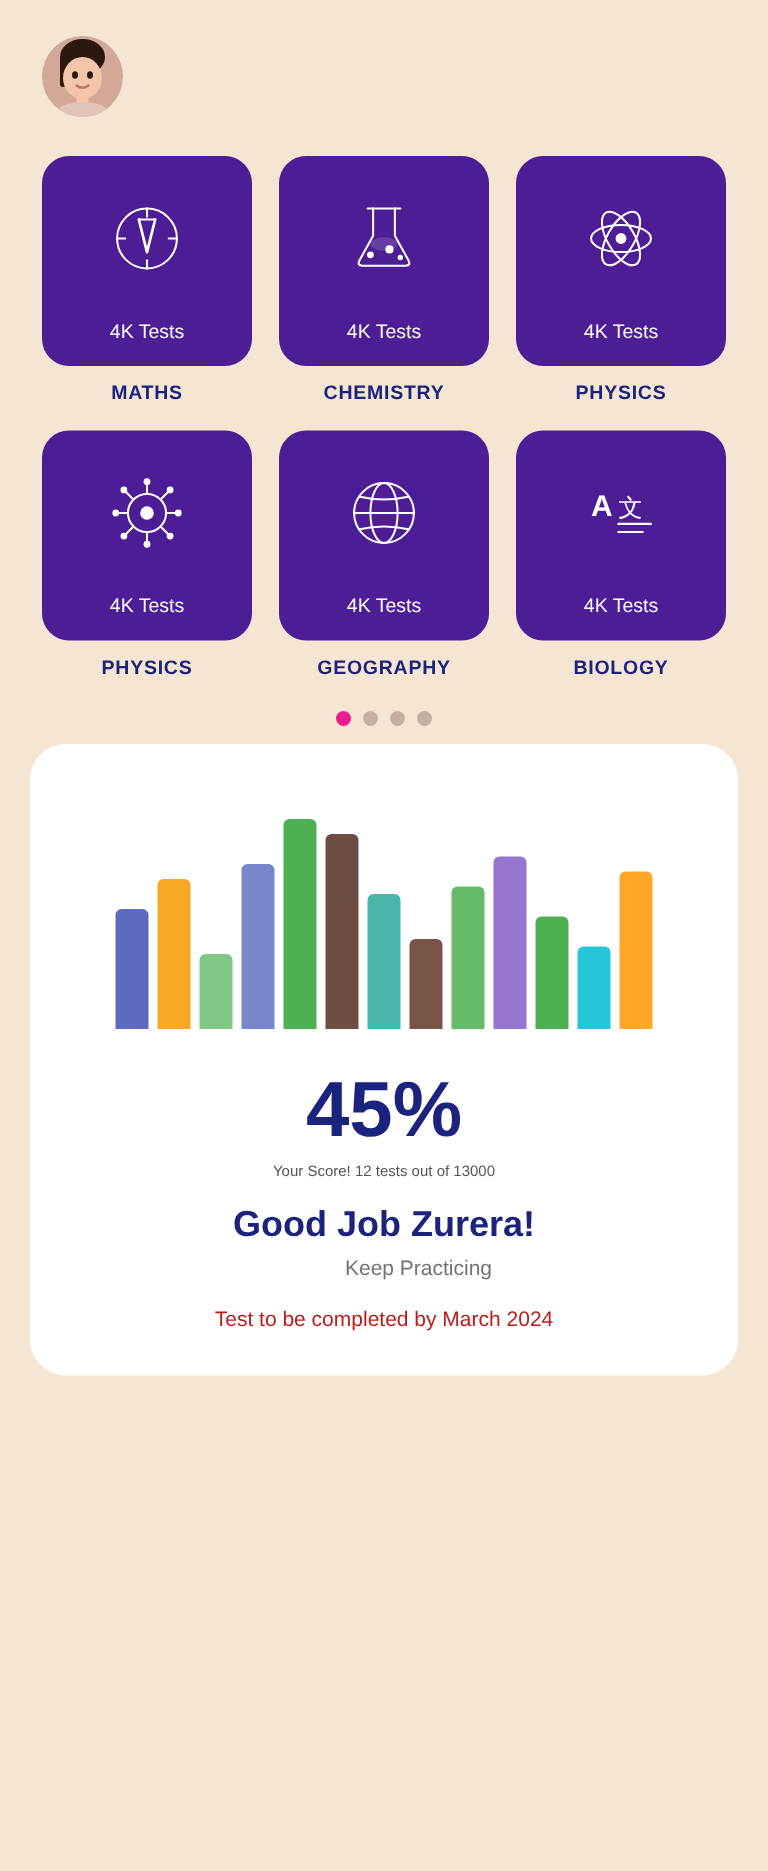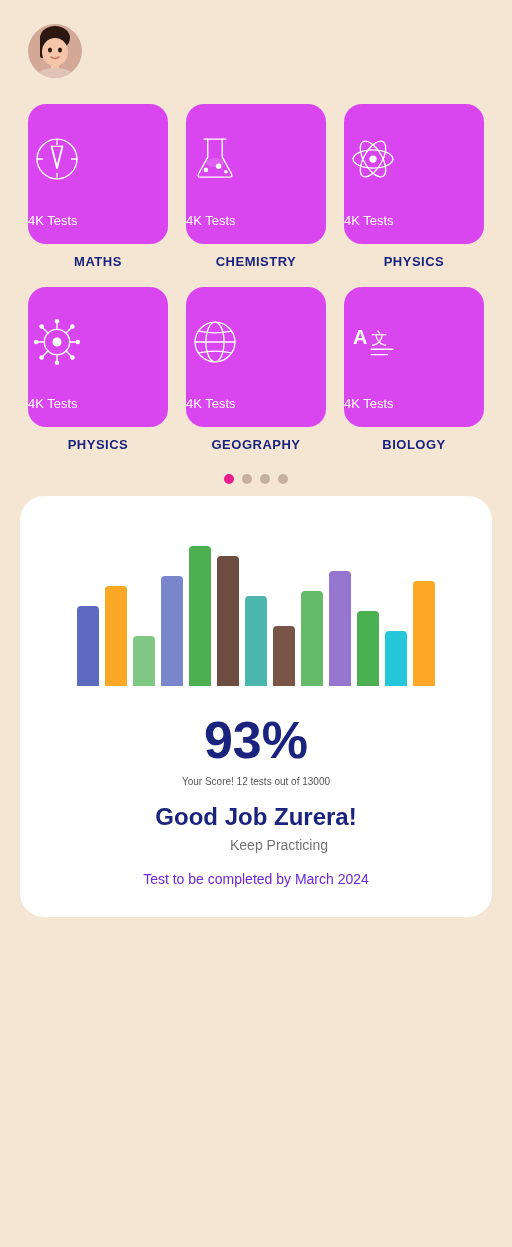--- a/index.html
+++ b/index.html
@@ -84,25 +84,25 @@
     }
     .subject-item {
       display: flex;
       flex-direction: column;
       align-items: center;
       gap: 10px;
     }
     .subject-card {
       width: 100%;
       aspect-ratio: 1;
-      background: #d946ef;
+      background: #4c1d95;
       border-radius: 18px;
       display: flex;
       flex-direction: column;
-      align-items: flex-start;
+      align-items: center;
       justify-content: flex-end;
       padding-bottom: 16px;
       cursor: pointer;
       transition: transform 0.1s;
     }
     .subject-icon {
       flex: 1;
       display: flex;
       align-items: center;
       justify-content: center;
@@ -193,21 +193,21 @@
       text-align: center;
     }
     .score-keep {
       font-size: 14px;
       color: #737373;
       margin-bottom: 18px;
       margin-left: 46px;
     }
     .score-deadline {
       font-size: 14px;
-      color: #6d28d9;
+      color: #b91c1c;
       text-align: center;
     }
   </style>
 </head>
 <body>
 
 <header class="header">
   <div class="avatar">
 
     <svg viewBox="0 0 54 54" xmlns="http://www.w3.org/2000/svg">
@@ -358,19 +358,19 @@
         <div class="bar" style="height: 140px; width: 22px; background: rgb(76, 175, 80);"></div>
         <div class="bar" style="height: 130px; width: 22px; background: rgb(109, 76, 65);"></div>
         <div class="bar" style="height: 90px; width: 22px; background: rgb(77, 182, 172);"></div>
         <div class="bar" style="height: 60px; width: 22px; background: rgb(121, 85, 72);"></div>
         <div class="bar" style="height: 95px; width: 22px; background: rgb(102, 187, 106);"></div>
         <div class="bar" style="height: 115px; width: 22px; background: rgb(149, 117, 205);"></div>
         <div class="bar" style="height: 75px; width: 22px; background: rgb(76, 175, 80);"></div>
         <div class="bar" style="height: 55px; width: 22px; background: rgb(38, 198, 218);"></div>
         <div class="bar" style="height: 105px; width: 22px; background: rgb(255, 167, 38);"></div>
       </div>
-    <div class="score-percent">93%</div>
+    <div class="score-percent">45%</div>
     <div class="score-sub">Your Score! 12 tests out of 13000</div>
     <div class="score-congrats">Good Job Zurera!</div>
     <div class="score-keep">Keep Practicing</div>
     <div class="score-deadline">Test to be completed by March 2024</div>
   </div>
 </section>
 
 </body></html>

